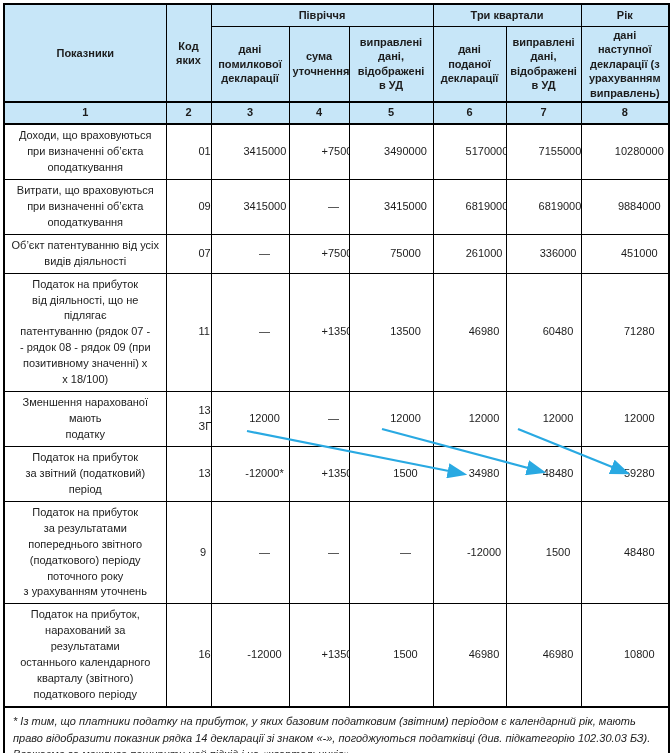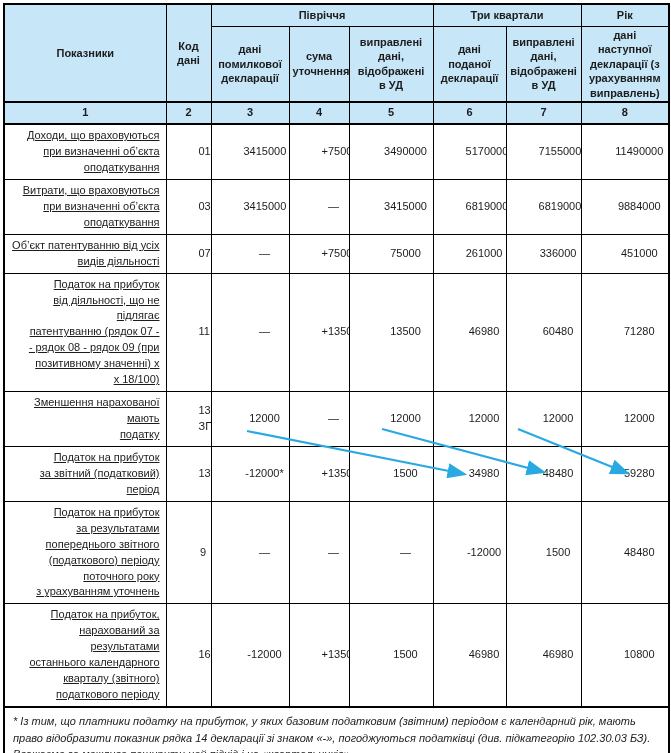--- a/index.html
+++ b/index.html
@@ -17,21 +17,21 @@
   td {
     border:1px solid var(--line); vertical-align:middle;
     padding:1px 3px; font-size:11px; line-height:1.45; overflow:hidden;
   }
   .pre { white-space:pre-line; }
   .hc { background:var(--hdr); font-weight:bold; text-align:center; line-height:1.32; }
   tr.hnum td {
     background:var(--hdr); font-weight:bold; text-align:center;
     border-top-width:2px; border-bottom-width:2px;
   }
-  .lbl { text-align:right; padding:3px 6px;text-decoration:underline; }
+  .lbl { text-align:center; padding:3px 6px; }
   .num { text-align:center;padding-left:32px; }
   .foot {
     font-style:italic; padding:5px 8px 5px 8px; line-height:1.52;
     border-top:2px solid var(--line); text-align:left;
   }
   svg.arrows { position:absolute; left:0; top:0; pointer-events:none; z-index:5; }
 </style>
 </head>
 <body>
 
@@ -44,21 +44,21 @@
         <col style="width:60px">
       <col style="width:84px">
         <col style="width:73px">
         <col style="width:75px">
         <col style="width:88px">
     </colgroup>
     <tbody>
       <tr style="height:22px">
         <td rowspan="2" class="hc">Показники</td>
         <td rowspan="2" class="hc pre">Код
-дані</td>
+яких</td>
         <td colspan="3" class="hc">Півріччя</td>
         <td colspan="2" class="hc">Три квартали</td>
         <td class="hc">Рік</td>
       </tr>
       <tr style="height:75px">
         <td class="hc pre">дані
 помилкової
 декларації</td>
         <td class="hc pre">сума
 уточнення</td>
@@ -93,27 +93,27 @@
       <tr style="height:52px">
         <td class="lbl pre">Доходи, що враховуються
 при визначенні об’єкта
 оподаткування</td>
         <td class="num">01</td>
         <td class="num">3415000</td>
         <td class="num">+75000</td>
         <td class="num">3490000</td>
         <td class="num">5170000</td>
         <td class="num">7155000</td>
-        <td class="num">11490000</td>
+        <td class="num">10280000</td>
       </tr>
       <tr style="height:49px">
         <td class="lbl pre">Витрати, що враховуються
 при визначенні об’єкта
 оподаткування</td>
-        <td class="num">03</td>
+        <td class="num">09</td>
         <td class="num">3415000</td>
         <td class="num">—</td>
         <td class="num">3415000</td>
         <td class="num">6819000</td>
         <td class="num">6819000</td>
         <td class="num">9884000</td>
       </tr>
       <tr style="height:35px">
         <td class="lbl pre">Об’єкт патентуванню від усіх
 видів діяльності</td>

